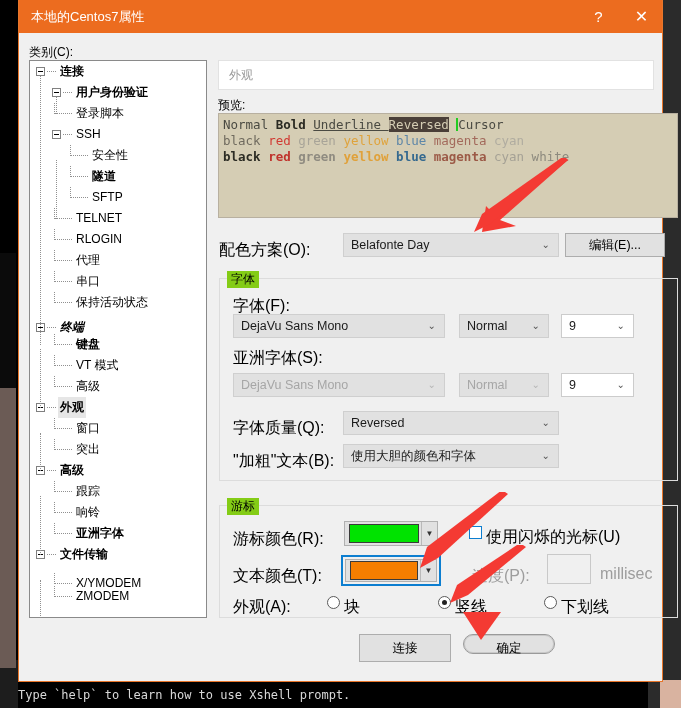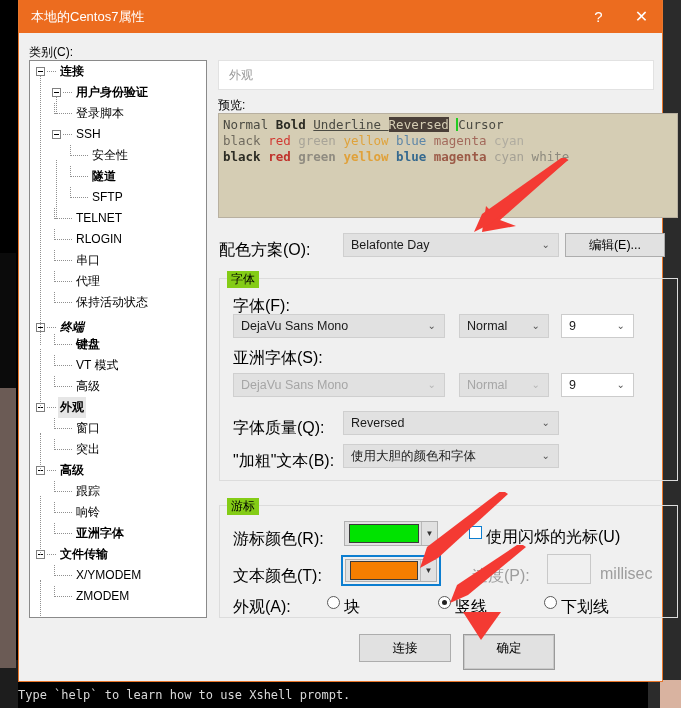--- a/index.html
+++ b/index.html
@@ -120,36 +120,36 @@
   <div id="tree">
       <div class="node bold" style="top: 0px;"><div class="exp" style="left: 6px;"></div><div class="dot-h" style="left: 17px; top: 10px; width: 9px;"></div><span class="lbl" style="margin-left: 28px;">连接</span></div>
       <div class="node bold" style="top: 0px;"><div class="exp" style="left: 22px;"></div><div class="dot-h" style="left: 33px; top: 10px; width: 9px;"></div><span class="lbl" style="margin-left: 44px;">用户身份验证</span></div>
       <div class="node" style="top: 0px;"><div class="dot-h" style="left: 24px; top: 10px; width: 18px;"></div><div class="dot-v" style="left: 24px; top: 0px; height: 11px;"></div><span class="lbl" style="margin-left: 44px;">登录脚本</span></div>
       <div class="node" style="top: 0px;"><div class="exp" style="left: 22px;"></div><div class="dot-h" style="left: 33px; top: 10px; width: 9px;"></div><span class="lbl" style="margin-left: 44px;">SSH</span></div>
       <div class="node" style="top: 0px;"><div class="dot-h" style="left: 40px; top: 10px; width: 18px;"></div><div class="dot-v" style="left: 40px; top: 0px; height: 11px;"></div><span class="lbl" style="margin-left: 60px;">安全性</span></div>
       <div class="node bold" style="top: 0px;"><div class="dot-h" style="left: 40px; top: 10px; width: 18px;"></div><div class="dot-v" style="left: 40px; top: 0px; height: 11px;"></div><span class="lbl" style="margin-left: 60px;">隧道</span></div>
       <div class="node" style="top: 0px;"><div class="dot-h" style="left: 40px; top: 10px; width: 18px;"></div><div class="dot-v" style="left: 40px; top: 0px; height: 11px;"></div><span class="lbl" style="margin-left: 60px;">SFTP</span></div>
       <div class="node" style="top: 0px;"><div class="dot-h" style="left: 24px; top: 10px; width: 18px;"></div><div class="dot-v" style="left: 24px; top: 0px; height: 11px;"></div><span class="lbl" style="margin-left: 44px;">TELNET</span></div>
       <div class="node" style="top: 0px;"><div class="dot-h" style="left: 24px; top: 10px; width: 18px;"></div><div class="dot-v" style="left: 24px; top: 0px; height: 11px;"></div><span class="lbl" style="margin-left: 44px;">RLOGIN</span></div>
+      <div class="node" style="top: 0px;"><div class="dot-h" style="left: 24px; top: 10px; width: 18px;"></div><div class="dot-v" style="left: 24px; top: 0px; height: 11px;"></div><span class="lbl" style="margin-left: 44px;">代理</span></div>
       <div class="node" style="top: 0px;"><div class="dot-h" style="left: 24px; top: 10px; width: 18px;"></div><div class="dot-v" style="left: 24px; top: 0px; height: 11px;"></div><span class="lbl" style="margin-left: 44px;">串口</span></div>
-      <div class="node" style="top: 0px;"><div class="dot-h" style="left: 24px; top: 10px; width: 18px;"></div><div class="dot-v" style="left: 24px; top: 0px; height: 11px;"></div><span class="lbl" style="margin-left: 44px;">代理</span></div>
       <div class="node" style="top: 0px;"><div class="dot-h" style="left: 24px; top: 10px; width: 18px;"></div><div class="dot-v" style="left: 24px; top: 0px; height: 11px;"></div><span class="lbl" style="margin-left: 44px;">保持活动状态</span></div>
       <div class="node bold" style="top: 4px; font-style: italic;"><div class="exp" style="left: 6px;"></div><div class="dot-h" style="left: 17px; top: 10px; width: 9px;"></div><span class="lbl" style="margin-left: 28px;">终端</span></div>
       <div class="node bold" style="top: 0px;"><div class="dot-h" style="left: 24px; top: 10px; width: 18px;"></div><div class="dot-v" style="left: 24px; top: 0px; height: 11px;"></div><span class="lbl" style="margin-left: 44px;">键盘</span></div>
       <div class="node" style="top: 0px;"><div class="dot-h" style="left: 24px; top: 10px; width: 18px;"></div><div class="dot-v" style="left: 24px; top: 0px; height: 11px;"></div><span class="lbl" style="margin-left: 44px;">VT 模式</span></div>
       <div class="node" style="top: 0px;"><div class="dot-h" style="left: 24px; top: 10px; width: 18px;"></div><div class="dot-v" style="left: 24px; top: 0px; height: 11px;"></div><span class="lbl" style="margin-left: 44px;">高级</span></div>
       <div class="node bold sel" style="top: 0px;"><div class="exp" style="left: 6px;"></div><div class="dot-h" style="left: 17px; top: 10px; width: 9px;"></div><span class="lbl" style="margin-left: 28px;">外观</span></div>
       <div class="node" style="top: 0px;"><div class="dot-h" style="left: 24px; top: 10px; width: 18px;"></div><div class="dot-v" style="left: 24px; top: 0px; height: 11px;"></div><span class="lbl" style="margin-left: 44px;">窗口</span></div>
       <div class="node" style="top: 0px;"><div class="dot-h" style="left: 24px; top: 10px; width: 18px;"></div><div class="dot-v" style="left: 24px; top: 0px; height: 11px;"></div><span class="lbl" style="margin-left: 44px;">突出</span></div>
       <div class="node bold" style="top: 0px;"><div class="exp" style="left: 6px;"></div><div class="dot-h" style="left: 17px; top: 10px; width: 9px;"></div><span class="lbl" style="margin-left: 28px;">高级</span></div>
       <div class="node" style="top: 0px;"><div class="dot-h" style="left: 24px; top: 10px; width: 18px;"></div><div class="dot-v" style="left: 24px; top: 0px; height: 11px;"></div><span class="lbl" style="margin-left: 44px;">跟踪</span></div>
       <div class="node" style="top: 0px;"><div class="dot-h" style="left: 24px; top: 10px; width: 18px;"></div><div class="dot-v" style="left: 24px; top: 0px; height: 11px;"></div><span class="lbl" style="margin-left: 44px;">响铃</span></div>
       <div class="node bold" style="top: 0px;"><div class="dot-h" style="left: 24px; top: 10px; width: 18px;"></div><div class="dot-v" style="left: 24px; top: 0px; height: 11px;"></div><span class="lbl" style="margin-left: 44px;">亚洲字体</span></div>
       <div class="node bold" style="top: 0px;"><div class="exp" style="left: 6px;"></div><div class="dot-h" style="left: 17px; top: 10px; width: 9px;"></div><span class="lbl" style="margin-left: 28px;">文件传输</span></div>
-      <div class="node" style="top: 0px;"><div class="dot-h" style="left: 24px; top: 10px; width: 18px;"></div><div class="dot-v" style="left: 24px; top: 0px; height: 11px;"></div><span class="lbl" style="margin-left: 44px;">X/YMODEM</span></div>
+      <div class="node" style="top: 8px;"><div class="dot-h" style="left: 24px; top: 10px; width: 18px;"></div><div class="dot-v" style="left: 24px; top: 0px; height: 11px;"></div><span class="lbl" style="margin-left: 44px;">X/YMODEM</span></div>
       <div class="node" style="top: 0px;"><div class="dot-h" style="left: 24px; top: 10px; width: 18px;"></div><div class="dot-v" style="left: 24px; top: 0px; height: 11px;"></div><span class="lbl" style="margin-left: 44px;">ZMODEM</span></div>
       <div class="dot-v" style="left: 10px; top: 15px; height: 269px;"></div>
       <div class="dot-v" style="left: 26px; top: 36px; height: 17px;"></div>
       <div class="dot-v" style="left: 26px; top: 99px; height: 59px;"></div>
       <div class="dot-v" style="left: 10px; top: 288px; height: 59px;"></div>
       <div class="dot-v" style="left: 10px; top: 372px; height: 38px;"></div>
       <div class="dot-v" style="left: 10px; top: 435px; height: 59px;"></div>
       <div class="dot-v" style="left: 10px; top: 519px; height: 38px;"></div>
     </div>
 
@@ -242,21 +242,21 @@
   <div class="radio" id="radio0" style="left:308px;top:596px;"></div>
   <div class="lbl-static" style="left:325px;top:597px;">块</div>
 
   <div class="radio on" id="radio1" style="left:419px;top:596px;"></div>
   <div class="lbl-static" style="left:436px;top:597px;">竖线</div>
 
   <div class="radio" id="radio2" style="left:525px;top:596px;"></div>
   <div class="lbl-static" style="left:542px;top:597px;">下划线</div>
 
   <div class="btn" style="left:340px;top:634px;width:92px;height:28px;line-height:26px;">连接</div>
-  <div class="btn default" style="left:444px;top:634px;width:92px;height:36px;line-height:26px;">确定</div>
+  <div class="btn default" style="left:444px;top:634px;width:92px;height:20px;line-height:26px;border-radius:10px;">确定</div>
 </div>
 
 <svg class="arrow-svg" id="arrow1" style="left:460px;top:158px;" width="110" height="78" viewBox="0 0 110 78">
   <polygon points="108,2 40,62 56,68 22,74 26,48 36,58 104,0" fill="#f43a33"></polygon>
   <path d="M108 2 L30 66 L14 74 L22 56 L104 -2 Z" fill="#f43a33"></path>
 </svg>
 
 <svg class="arrow-svg" id="arrow2" style="left:406px;top:492px;" width="110" height="80" viewBox="0 0 110 80">
   <path d="M102 2 L32 66 L14 76 L21 55 L96 -2 Z" fill="#f43a33"></path>
 </svg>

